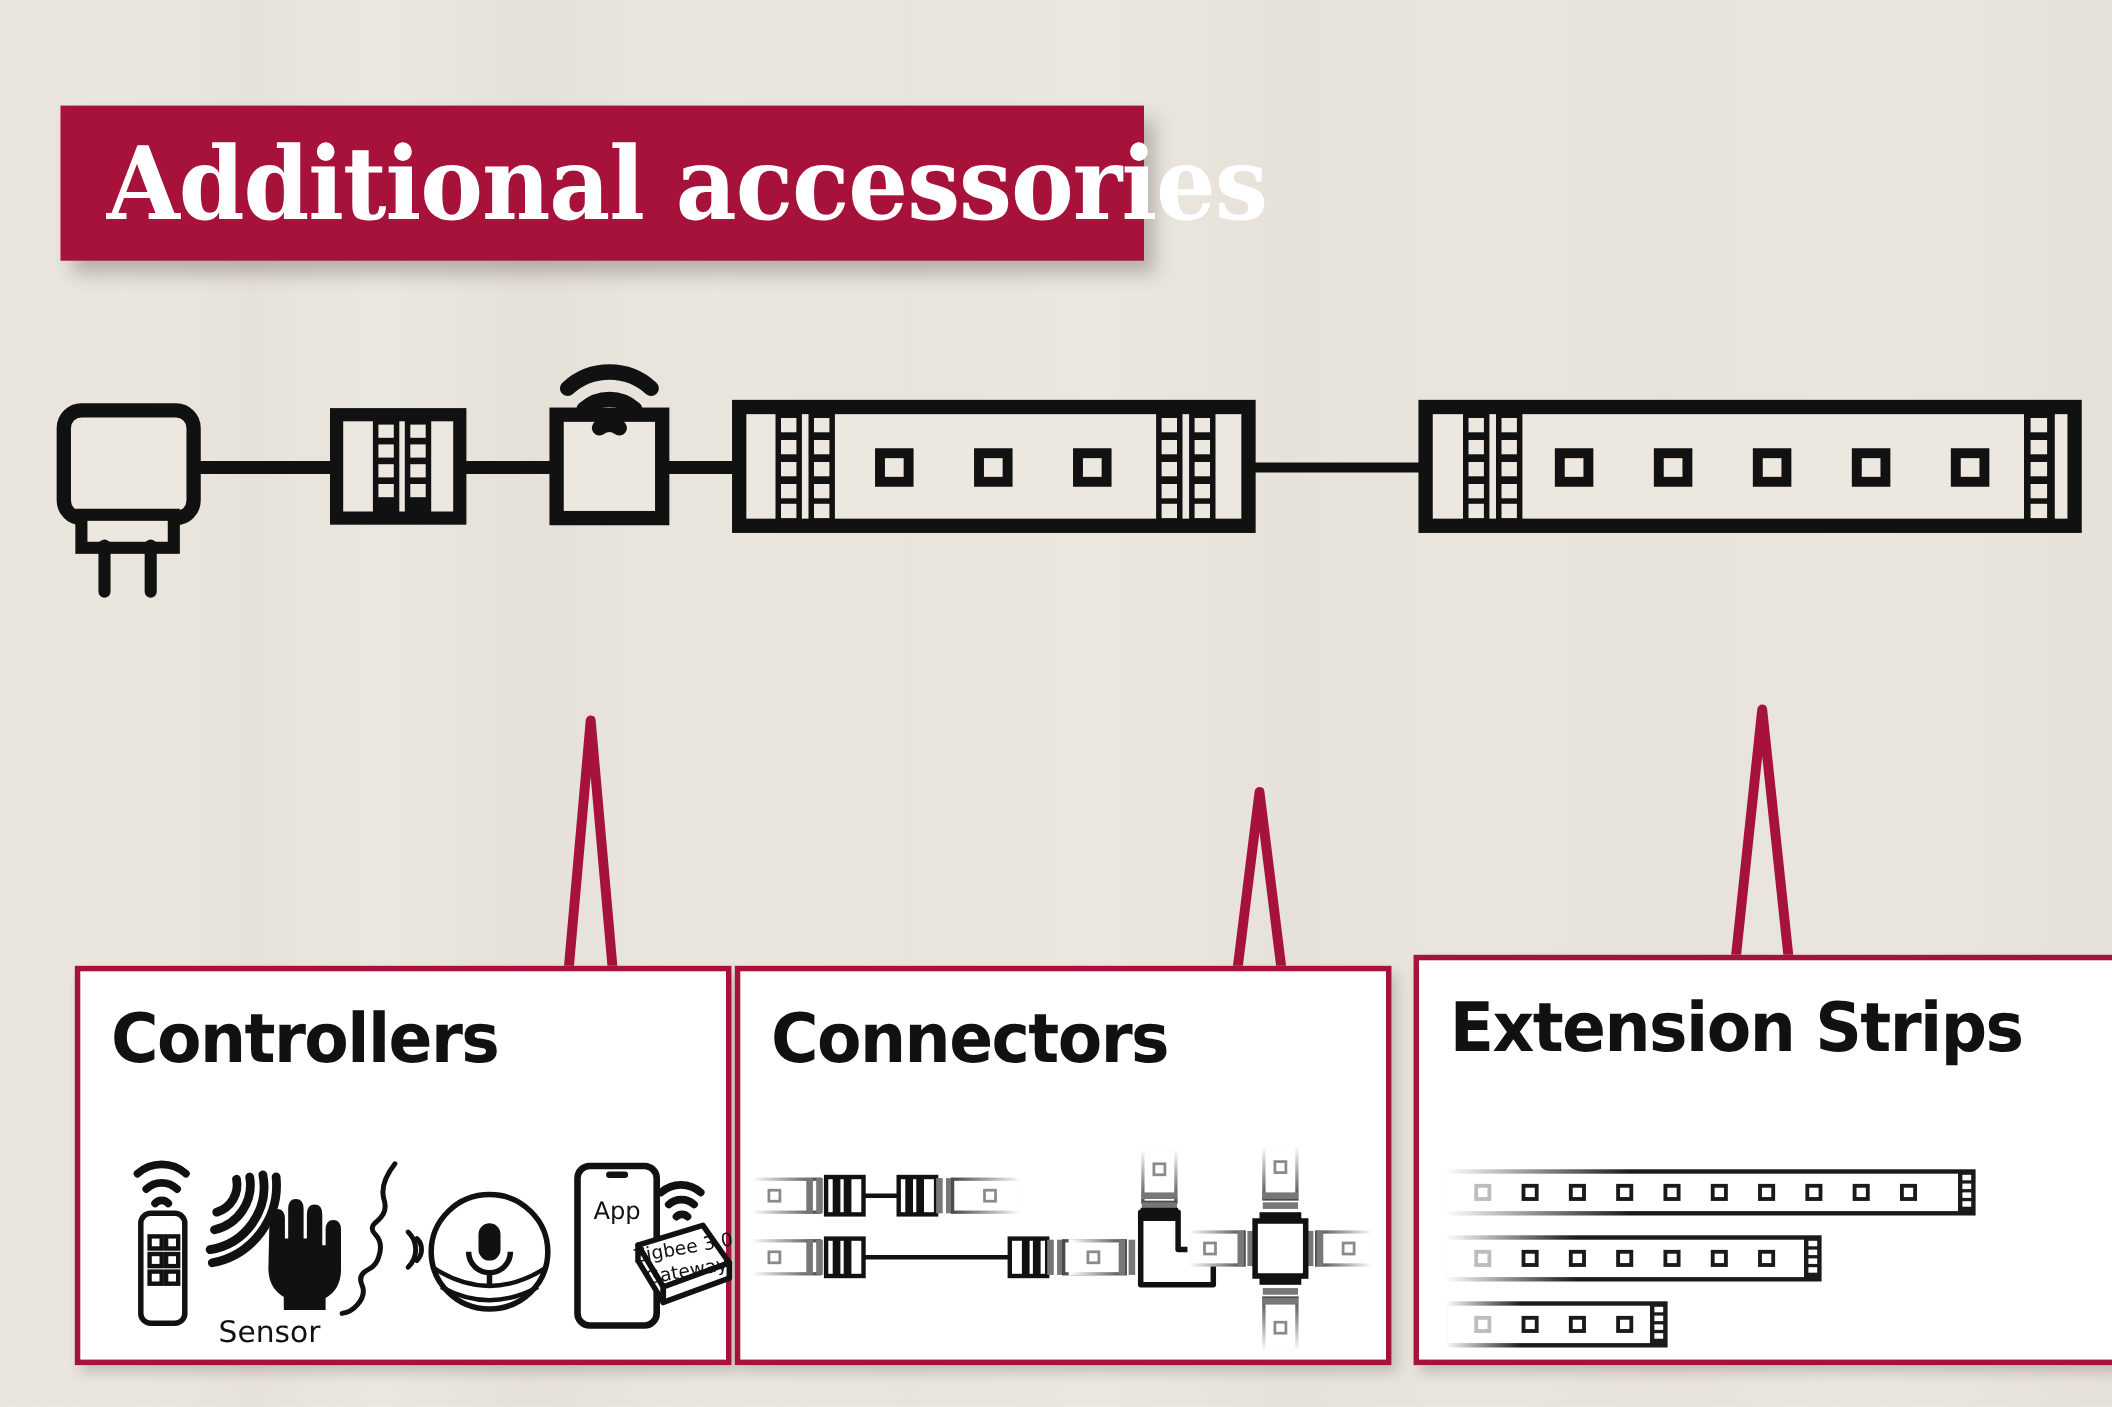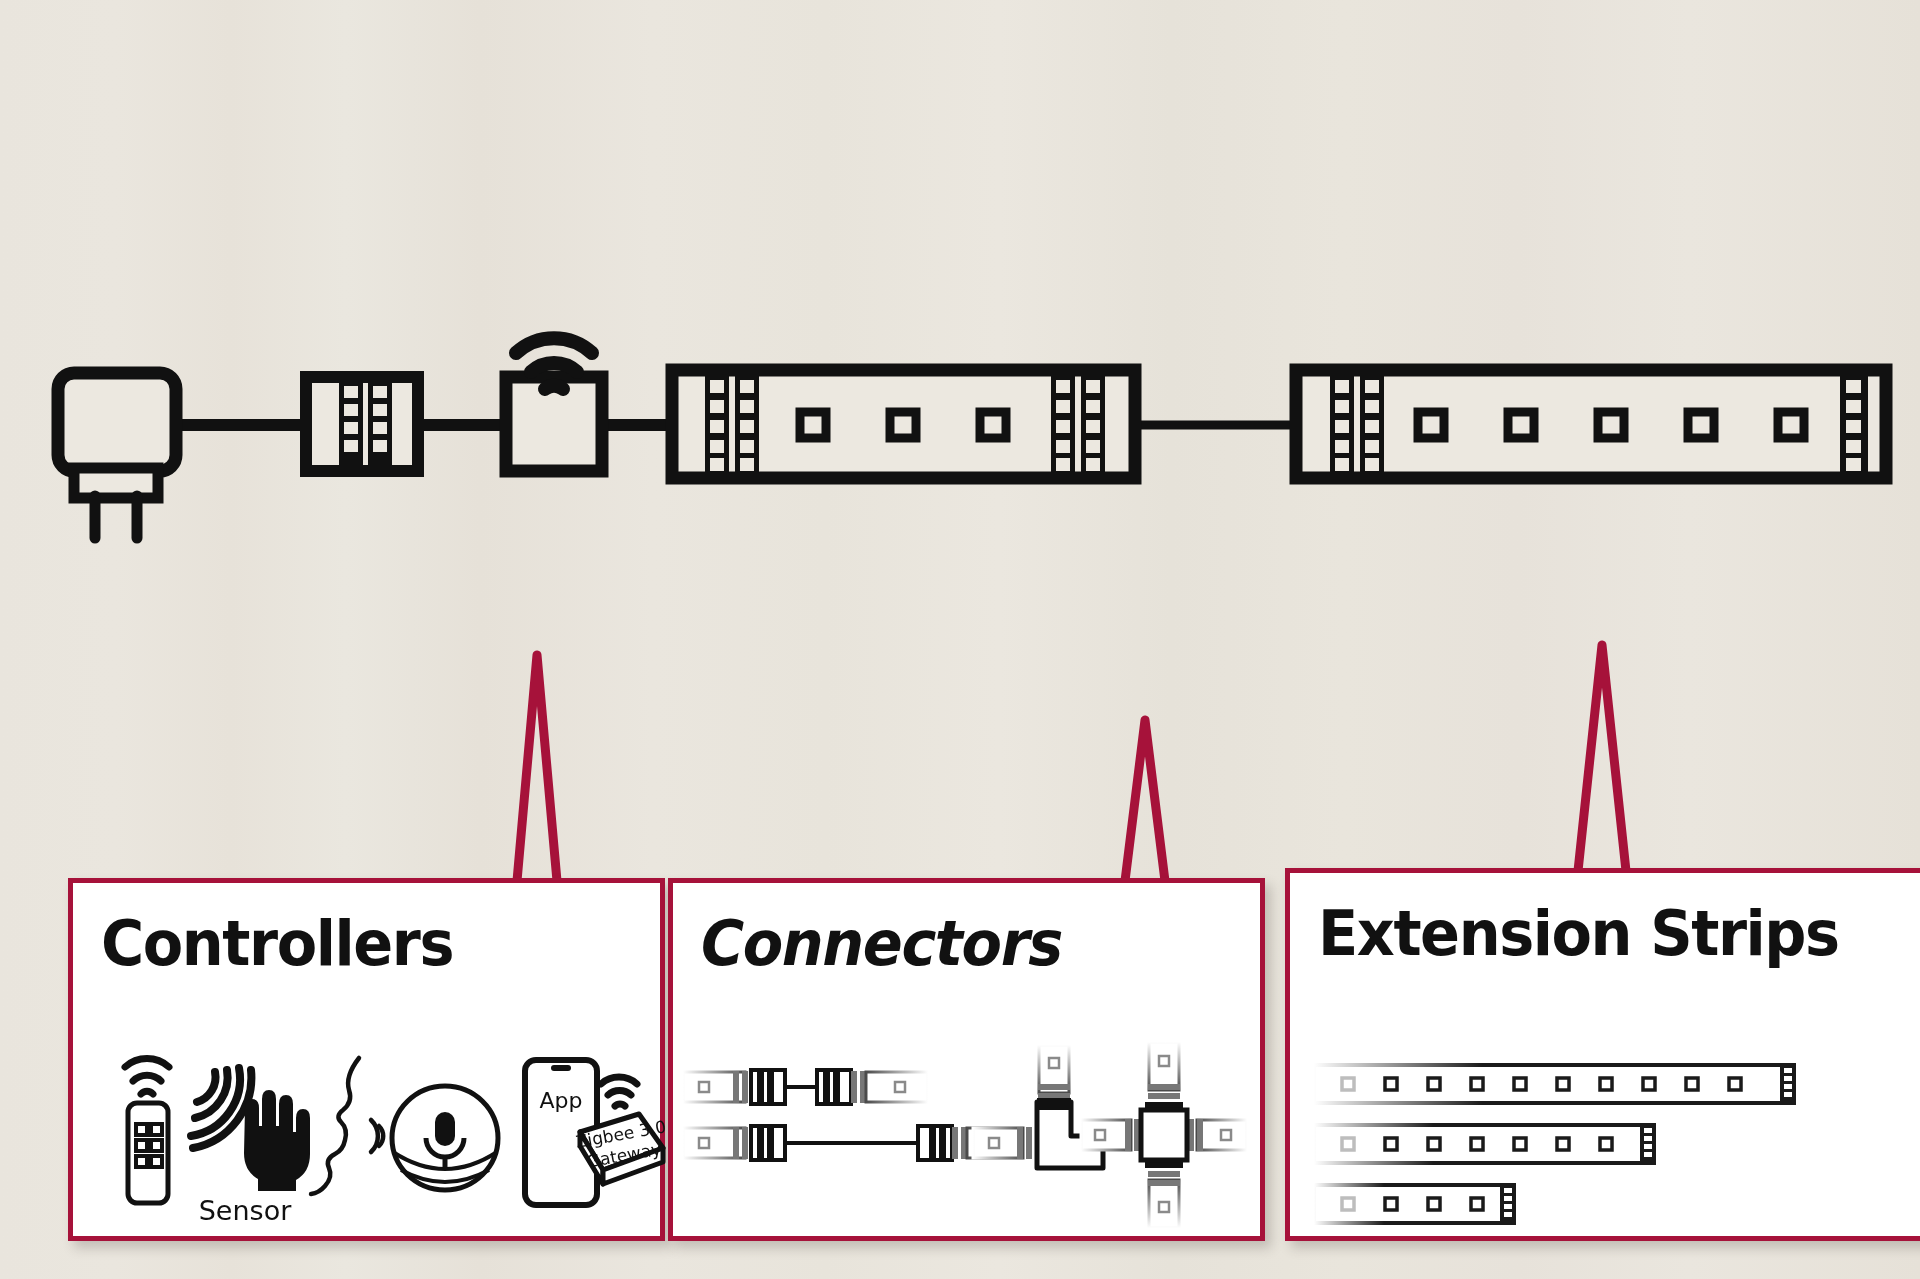--- a/index.html
+++ b/index.html
@@ -40,21 +40,21 @@
   #schematic{position:absolute;left:0;top:300px;width:1920px;height:380px;}
 
   
   .card{
     position:absolute;background:#ffffff;
     border:5px solid #a6123a;
     box-shadow:6px 7px 11px rgba(60,50,45,.22);
     box-sizing:border-box;
   }
   #card-controllers{left:52px;top:878px;width:597px;height:363px;margin-left:16px;}
-  #card-connectors{left:668px;top:878px;width:597px;height:363px;font-style:italic;}
+  #card-connectors{left:668px;top:878px;width:597px;height:363px;}
   #card-extension{left:1285px;top:868px;width:664px;height:373px;}
 
   .card-title{
     position:absolute;left:28px;top:24px;
     font-family:"DejaVu Sans", sans-serif;
     font-weight:bold;
     font-size:62px;
     color:#111111;
     letter-spacing:-1.5px;
     white-space:nowrap;
@@ -64,20 +64,23 @@
   .card-art{position:absolute;left:0;right:0;bottom:6px;height:190px;}
 
   
   #pointers{position:absolute;left:0;top:0;width:1920px;height:1279px;pointer-events:none;}
 </style>
 </head>
 <body>
 
 <div class="stage">
 
+  <div id="title-banner">
+    <div id="title-text">Additional accessories</div>
+  </div>
 
   <svg id="schematic" viewBox="0 0 1920 380">
     <g fill="none" stroke="#111111" stroke-width="13" stroke-linecap="butt">
 
       <line x1="170" y1="125" x2="306" y2="125" stroke-width="12"></line>
 
       <line x1="418" y1="125" x2="506" y2="125" stroke-width="12"></line>
 
       <line x1="602" y1="125" x2="678" y2="125" stroke-width="12"></line>
 

